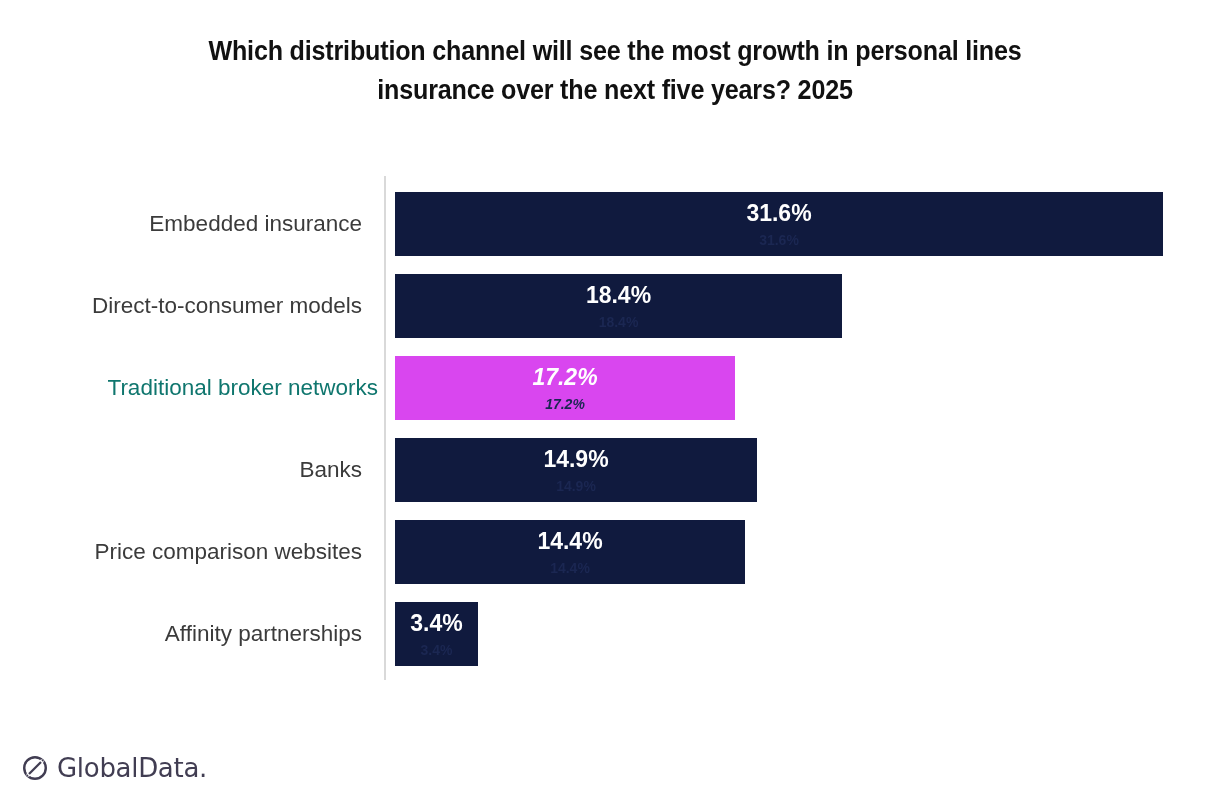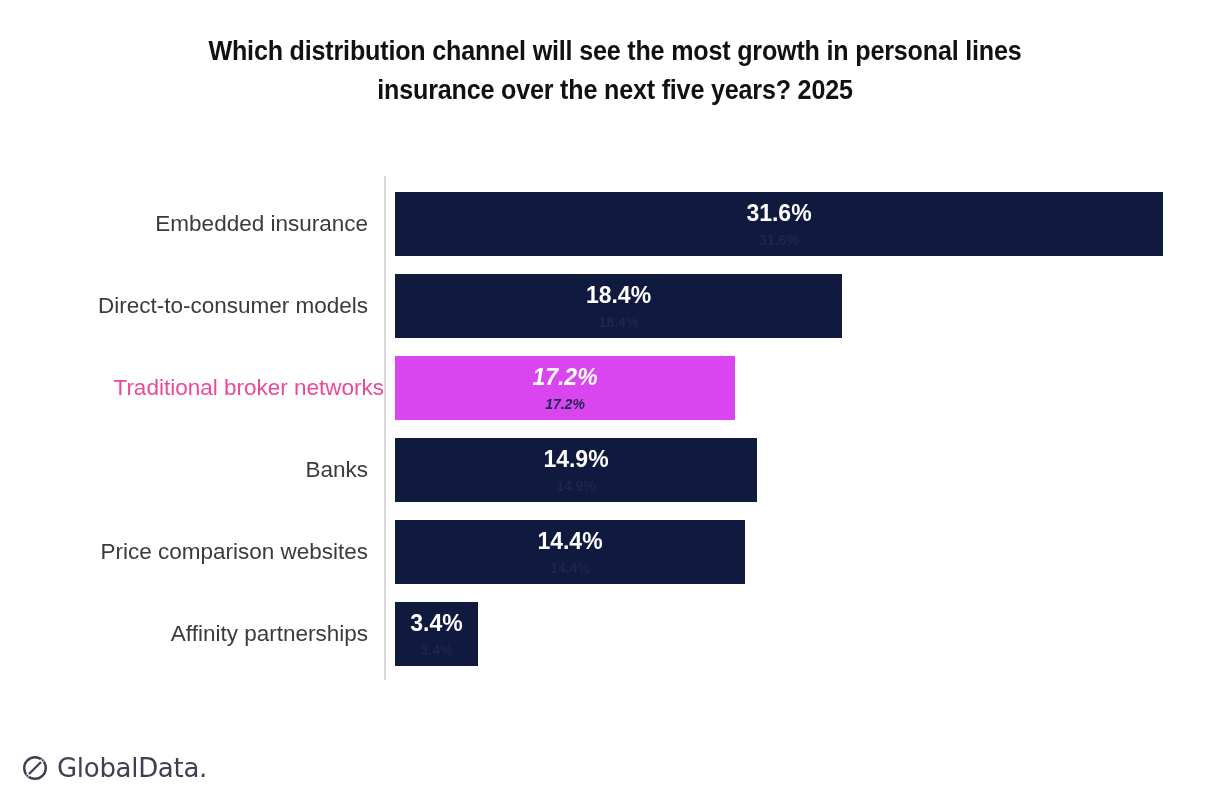--- a/index.html
+++ b/index.html
@@ -60,21 +60,21 @@
   }
 
   .bar-row {
     position: absolute;
     left: 0;
     height: 64px;
   }
 
   .cat-label {
     position: absolute;
-    left: 10px;
+    left: 4px;
     width: 358px;
     top: 0;
     height: 64px;
     line-height: 64px;
     text-align: right;
     font-size: 22.5px;
     color: #3b3b3b;
     font-family: "Liberation Sans", sans-serif;
     white-space: nowrap;
   }
@@ -194,21 +194,21 @@
         <div class="bar-rect" style="width: 447px; background: rgb(16, 26, 62);">
           <div class="bar-labels">
             <span class="bar-value-primary" style="color: rgb(255, 255, 255);">18.4%</span>
             <span class="bar-value-secondary" style="color: rgb(27, 39, 82);">18.4%</span>
           </div>
         </div>
       </div>
     </div>
 
     <div class="bar-row" style="top:180px;">
-      <div class="cat-label" style="color: #ec4899; padding-left: 16px;">Traditional broker networks</div>
+      <div class="cat-label" style="color: #0f766e; padding-left: 16px;">Traditional broker networks</div>
       <div class="bar-track" style="width: 418px;">
         <div class="bar-rect" style="width: 340px; background: #d946ef; font-style: italic;">
           <div class="bar-labels">
             <span class="bar-value-primary" style="color: rgb(255, 255, 255);">17.2%</span>
             <span class="bar-value-secondary" style="color: rgb(27, 39, 82);">17.2%</span>
           </div>
         </div>
       </div>
     </div>
 

